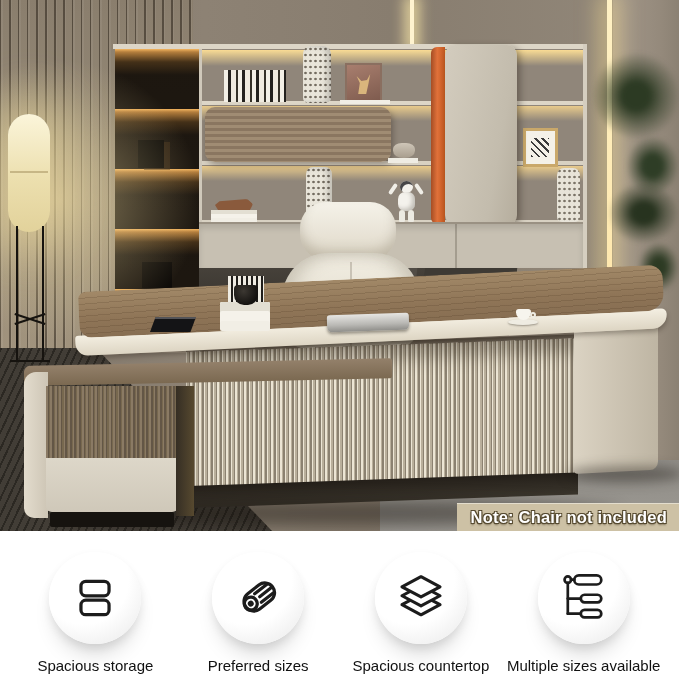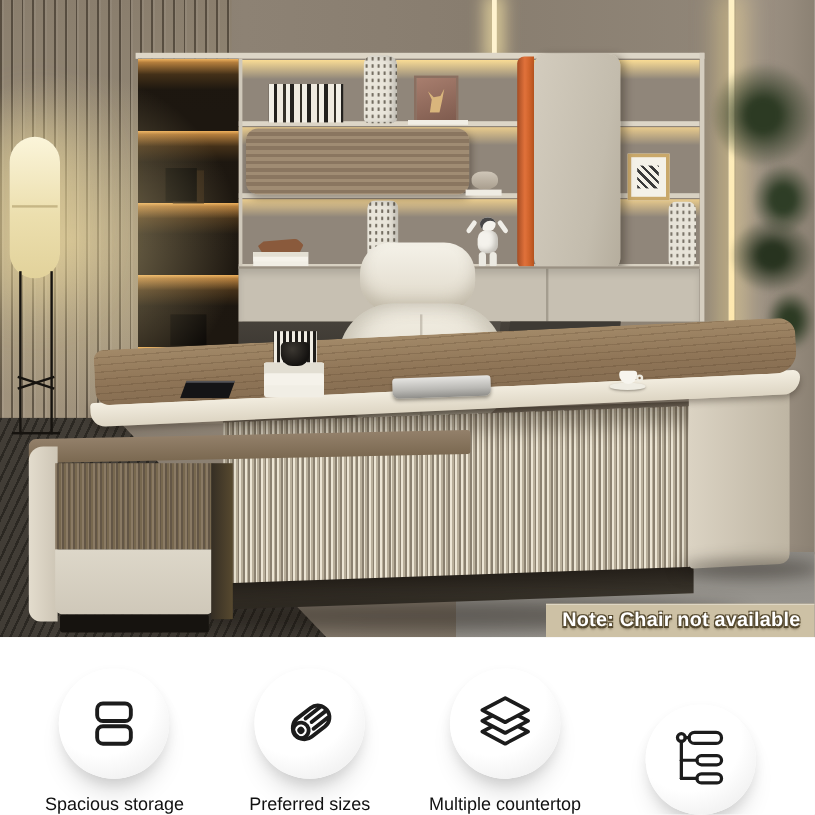--- a/index.html
+++ b/index.html
@@ -175,21 +175,21 @@
   .cup-handle{left:22px;top:4px;width:6px;height:6px;border:2px solid #efece2;border-radius:50%;background:rgba(0,0,0,0);}
 
   
   .note-badge{right:0;top:503px;height:28px;line-height:28px;padding:0 12px 0 14px;
     background:#cdc1a5;color:#ffffff;font-size:16.5px;font-weight:bold;letter-spacing:.2px;
     text-shadow:-1px -1px 0 #55492f,1px -1px 0 #55492f,-1px 1px 0 #55492f,1px 1px 0 #55492f,0 2px 2px rgba(60,48,28,.6);
     box-shadow:inset 0 1px 0 rgba(255,255,255,.45);}
 
   
   .features{left:0;top:531px;width:679px;height:148px;background:#ffffff;
-    display:flex;position:absolute;align-items:flex-end;justify-content:space-between;padding:16px 14px 0;}
+    display:flex;position:absolute;align-items:center;justify-content:space-between;padding:16px 14px 0;}
   .feature{position:relative;flex:1 1 0;display:flex;flex-direction:column;align-items:center;}
   .feature-circle{position:relative;width:92px;height:92px;border-radius:50%;
     background:radial-gradient(circle at 38% 30%,#ffffff 52%,#f4f4f4 74%,#e9e9e9 100%);
     box-shadow:0 16px 22px -8px rgba(0,0,0,.18),0 4px 10px rgba(0,0,0,.07);
     display:flex;align-items:center;justify-content:center;}
   .feature-circle svg{position:static;}
   .feature-label{position:relative;margin-top:13px;font-size:15px;color:#111;white-space:nowrap;}
 </style>
 </head>
 <body>
@@ -294,21 +294,21 @@
     <div class="book-risers"></div>
     <div class="book-stack"></div>
     <div class="cup-on-books"></div>
     <div class="laptop"></div>
     <div class="teacup">
       <div class="saucer"></div>
       <div class="cup-body"></div>
       <div class="cup-handle"></div>
     </div>
 
-    <div class="note-badge">Note: Chair not available</div>
+    <div class="note-badge">Note: Chair not included</div>
   </div>
 
   <div class="features">
 
     <div class="feature">
       <div class="feature-circle">
         <svg width="54" height="54" viewBox="0 0 100 100" fill="none" stroke="#1c1c1c" stroke-width="6" stroke-linejoin="round">
           <rect x="24" y="19" width="52" height="27" rx="9"></rect>
           <rect x="24" y="54" width="52" height="27" rx="9"></rect>
         </svg>
@@ -333,32 +333,33 @@
     </div>
 
     <div class="feature">
       <div class="feature-circle">
         <svg width="56" height="56" viewBox="0 0 100 100" fill="#ffffff" stroke="#1c1c1c" stroke-width="5.5" stroke-linejoin="round">
           <path d="M50 44 L84 62 L50 80 L16 62 Z"></path>
           <path d="M50 28 L84 46 L50 64 L16 46 Z"></path>
           <path d="M50 12 L84 30 L50 48 L16 30 Z"></path>
         </svg>
       </div>
-      <div class="feature-label">Multiple countertop</div>
+      <div class="feature-label">Spacious countertop</div>
     </div>
 
     <div class="feature">
       <div class="feature-circle">
         <svg width="54" height="54" viewBox="0 0 100 100" fill="none" stroke="#1c1c1c" stroke-width="5" stroke-linecap="round" stroke-linejoin="round">
           <circle cx="20" cy="16" r="6"></circle>
           <path d="M20 22 V79"></path>
           <path d="M26 16 H32"></path>
           <rect x="32" y="8" width="50" height="17" rx="8.5"></rect>
           <path d="M20 51 H44"></path>
           <rect x="44" y="44" width="38" height="14" rx="7"></rect>
           <path d="M20 79 H44"></path>
           <rect x="44" y="72" width="38" height="14" rx="7"></rect>
         </svg>
       </div>
+      <div class="feature-label">Multiple sizes available</div>
     </div>
 
   </div>
 </div>
 
 </body></html>

